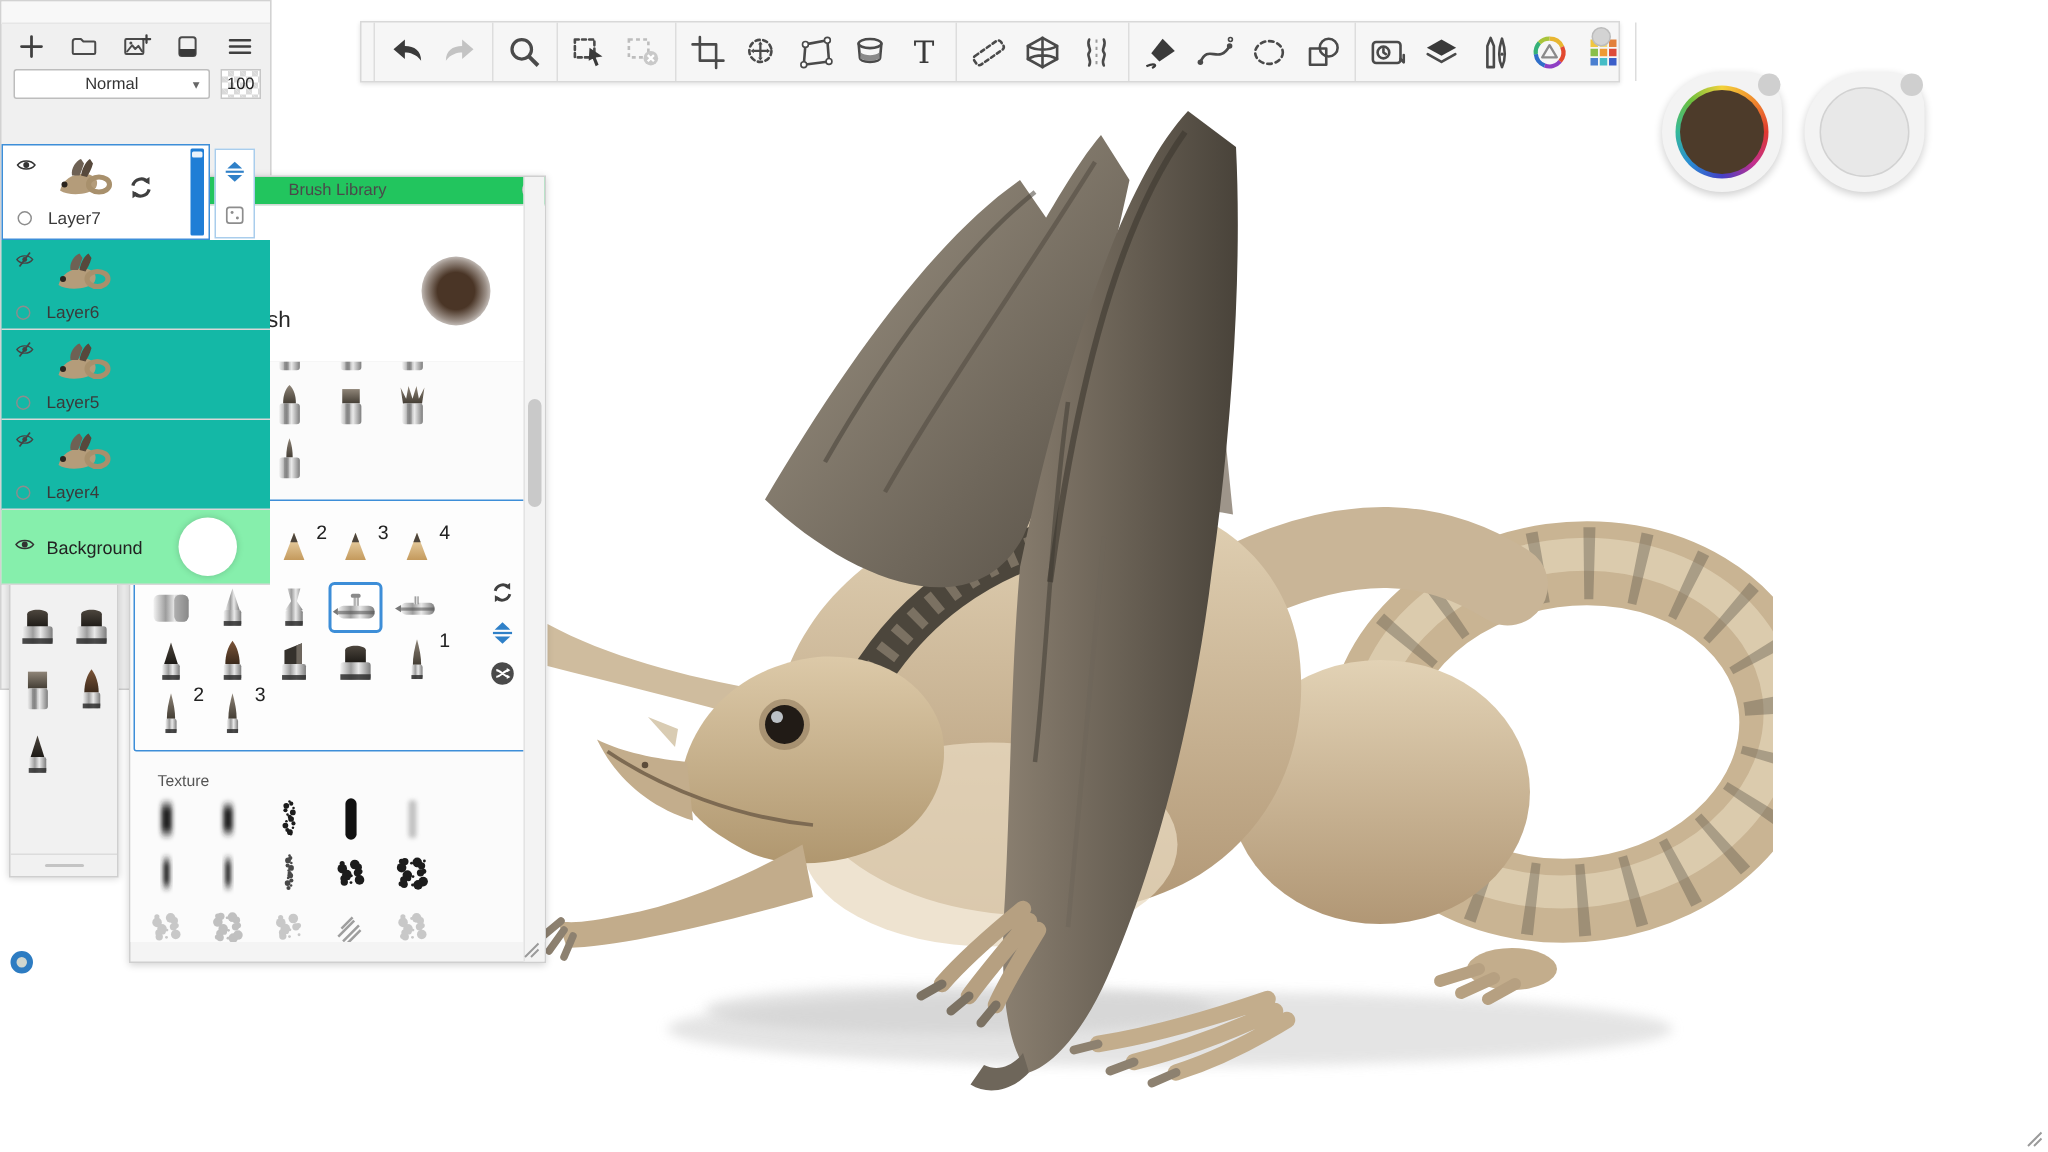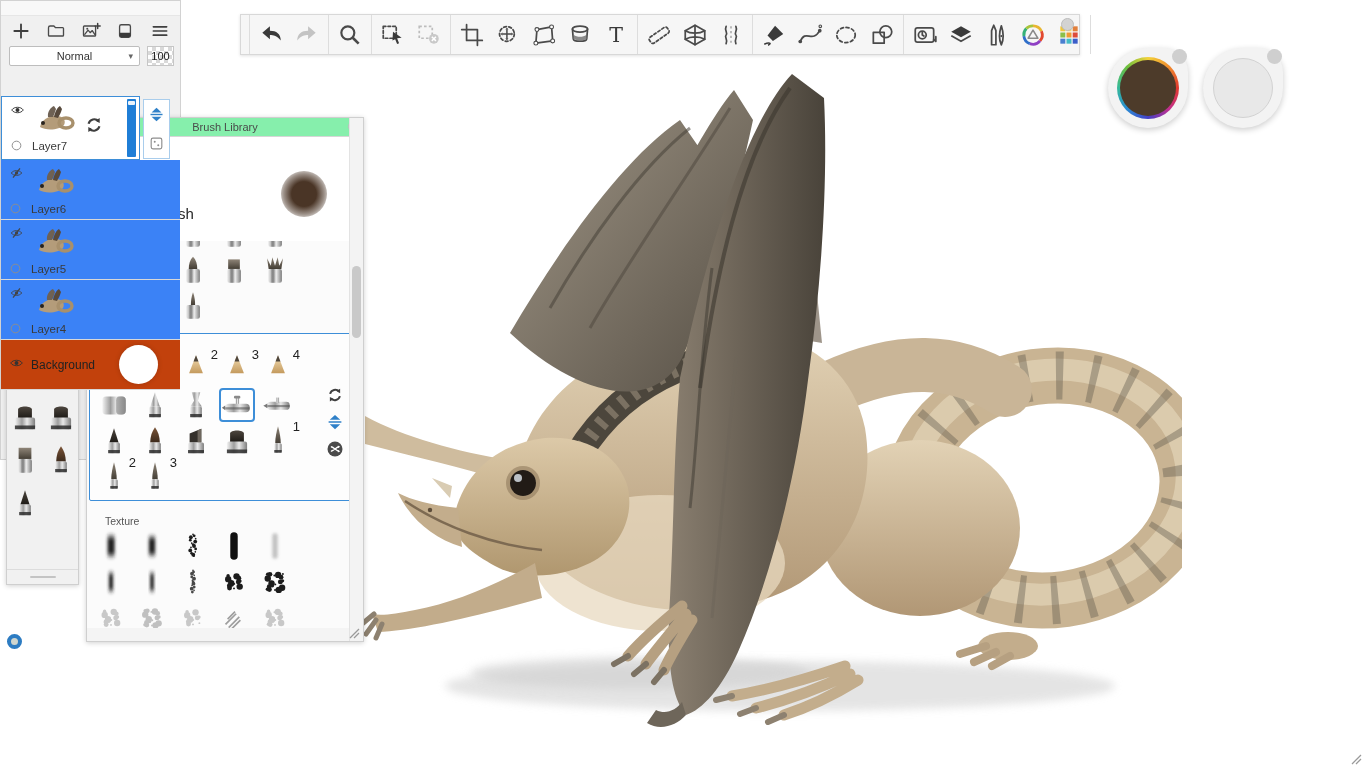--- a/index.html
+++ b/index.html
@@ -1,19 +1,19 @@
 <!DOCTYPE html>
 <html><head>
 <meta charset="utf-8">
 <style>
   html,body{margin:0;padding:0;}
   body{width:1365px;height:768px;position:relative;overflow:hidden;background:#ffffff;
        font-family:"Liberation Sans",sans-serif;-webkit-font-smoothing:antialiased;}
   .panel{position:absolute;background:#f1f1f1;border:1px solid #cfcfcf;box-shadow:0 1px 5px rgba(0,0,0,.18);box-sizing:border-box;}
-  .panel-header{position:relative;height:18px;background:#86efac;border-bottom:1px solid #d6d6d6;
+  .panel-header{position:relative;height:18px;background:#22c55e;border-bottom:1px solid #d6d6d6;
        font-size:11px;color:#4a4a4a;text-align:center;line-height:18px;}
   .hdr-circle{position:absolute;right:4px;top:3px;width:11px;height:11px;border-radius:50%;
        background:#d7d7d7;border:1px solid #bdbdbd;box-sizing:border-box;}
   .ic{display:inline-flex;align-items:center;justify-content:center;}
   .ic svg{width:100%;height:100%;}
   
   #toolbar{position:absolute;left:240px;top:14px;width:840px;height:41px;background:#f6f6f6;
        border:1px solid #d8d8d8;display:flex;align-items:stretch;box-sizing:border-box;box-shadow:0 1px 3px rgba(0,0,0,.12);}
   .tb-group{display:flex;align-items:center;border-right:1px solid #ddd;padding:0 3px;}
   .tb-group:first-child{border-left:1px solid #ddd;margin-left:8px;}
@@ -75,33 +75,33 @@
   #ly-blend{display:flex;align-items:center;padding:0 6px 6px 8px;gap:7px;}
   #blend-select{flex:1;height:18px;background:#fff;border:1px solid #bdbdbd;border-radius:2px;
        font-size:11px;color:#333;display:flex;align-items:center;justify-content:center;position:relative;cursor:pointer;}
   #blend-caret{position:absolute;right:6px;top:4px;font-size:9px;color:#666;}
   #opacity-field{width:25px;height:18px;font-size:11px;color:#222;display:flex;align-items:center;justify-content:center;cursor:text;
        background-color:#fff;border:1px solid #c6c6c6;
        background-image:linear-gradient(45deg,#d9d9d9 25%,transparent 25%,transparent 75%,#d9d9d9 75%),
                         linear-gradient(45deg,#d9d9d9 25%,transparent 25%,transparent 75%,#d9d9d9 75%);
        background-size:8px 8px;background-position:0 0,4px 4px;}
   #layer-list{position:relative;margin-top:24px;}
-  .layer-row{position:relative;height:60px;background:#3b82f6;border-bottom:1px solid #d8d8d8;cursor:pointer;box-sizing:border-box;}
+  .layer-row{position:relative;height:60px;background:#14b8a6;border-bottom:1px solid #d8d8d8;cursor:pointer;box-sizing:border-box;}
   .layer-row .eye{position:absolute;left:7px;top:6px;width:17px;height:14px;}
   .layer-row .thumb{position:absolute;left:28px;top:6px;width:48px;height:32px;}
   .layer-row .radio{position:absolute;left:8px;top:42px;width:13px;height:13px;}
   .layer-row .lname{position:absolute;left:30px;top:43px;font-size:11.5px;color:#3a3a3a;}
   .layer-row.selected{background:#ffffff;border:1px solid #3d8ed8;width:139px;height:64px;}
   .layer-row.selected .sync{position:absolute;left:82px;top:18px;width:20px;height:20px;}
   .sel-bar{position:absolute;right:3px;top:2px;bottom:2px;width:9px;background:#1f7ed6;border-radius:1px;}
   .sel-bar .notch{position:absolute;left:1px;right:1px;top:2px;height:4px;background:#eaf3fb;border-radius:1px;}
   #sel-flyout{position:absolute;left:141px;top:2px;width:27px;height:60px;background:#fff;border:1px solid #a9cdec;
        display:flex;flex-direction:column;align-items:center;justify-content:space-around;box-sizing:border-box;}
   #sel-flyout .ic{width:17px;height:17px;cursor:pointer;}
-  .layer-row.bg-row{background:#c2410c;height:50px;}
+  .layer-row.bg-row{background:#86efac;height:50px;}
   .layer-row.bg-row .lname{top:18px;left:30px;font-size:12px;color:#222;}
   .layer-row.bg-row .eye{top:16px;}
   .bg-swatch{position:absolute;right:22px;top:5px;width:39px;height:39px;border-radius:50%;background:#fff;
        box-shadow:0 0 5px rgba(0,0,0,.18);}
   #ly-resize{position:absolute;right:3px;bottom:3px;width:11px;height:11px;}
   
   #canvas{position:absolute;left:0;top:0;width:1365px;height:768px;}
   #artwork{position:absolute;left:360px;top:58px;width:822px;height:672px;}
   #lagoon{position:absolute;left:7px;top:634px;width:15px;height:15px;border-radius:50%;
        border:4px solid #2d7cc2;background:#cfd6cf;box-sizing:border-box;cursor:pointer;}

